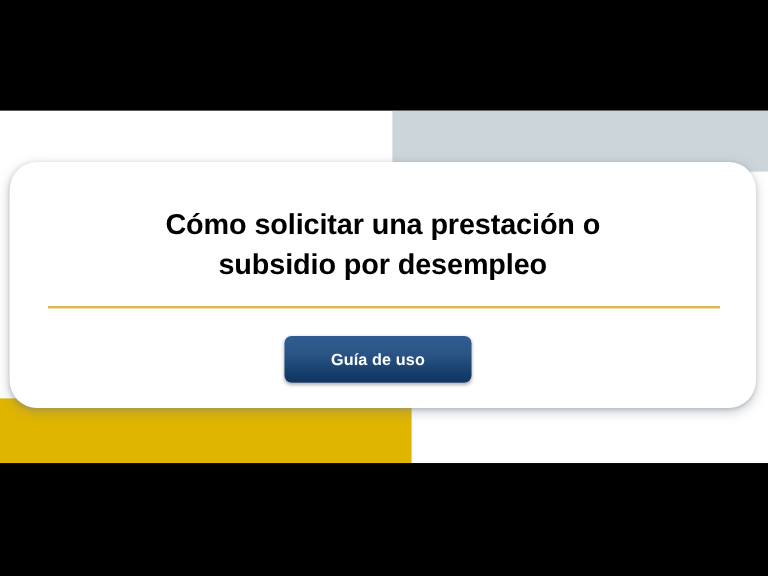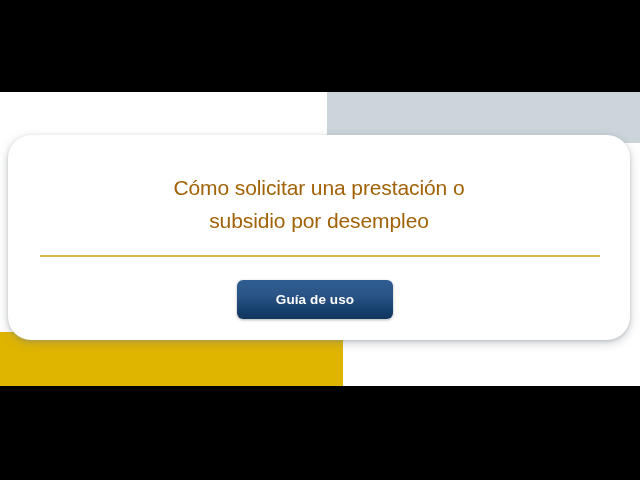--- a/index.html
+++ b/index.html
@@ -82,23 +82,23 @@
     width: 100%;
     height: 100%;
   }
 
   #slide-title {
     position: absolute;
     left: 0;
     right: 0;
     top: 36px;
     text-align: center;
-    color: #a16207;
-    font-size: 21px;
-    font-weight: normal;
+    color: #000000;
+    font-size: 24px;
+    font-weight: bold;
     line-height: 33px;
     letter-spacing: -0.1px;
     white-space: pre-line;
   }
 
   #title-divider {
     position: absolute;
     left: 32px;
     top: 120px;
     width: 560px;

